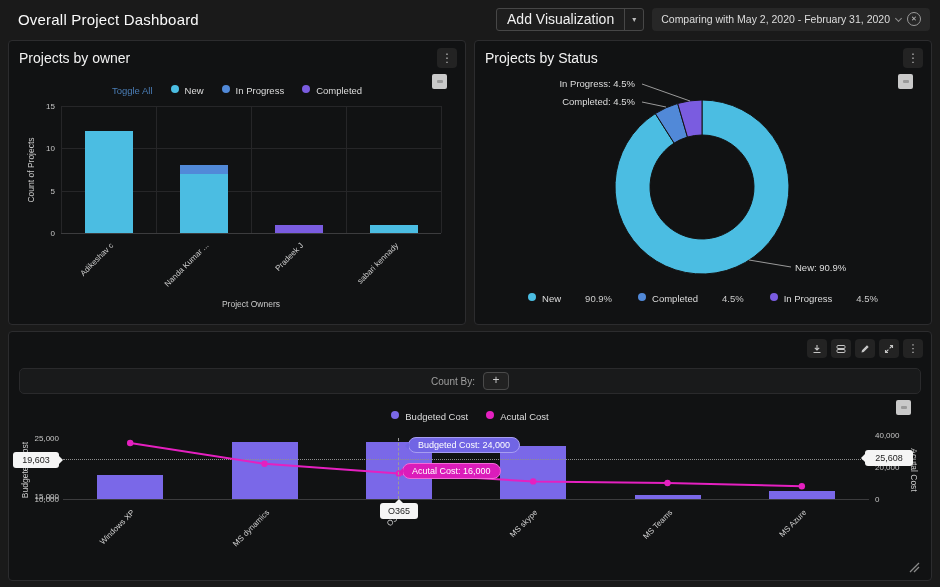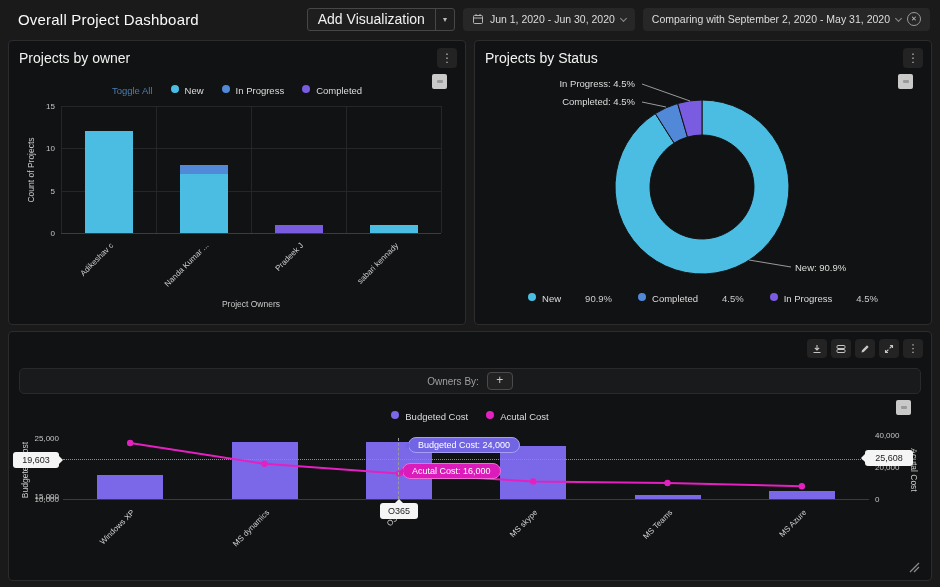--- a/index.html
+++ b/index.html
@@ -68,31 +68,21 @@
 <div class="topbar">
   <div class="tb-title">Overall Project Dashboard</div>
   <div class="tb-right">
     <div class="btn-split">
       <div class="main">Add Visualization</div>
       <div class="caret">
           <span>▾</span>
         </div>
     </div>
     <div class="pill">
-      <svg width="12" height="12" viewBox="0 0 12 12">
-          <rect x="1.5" y="2.5" width="9" height="8" rx="1" fill="none" stroke="#b5b5b5"></rect>
-          <line x1="1.5" y1="5" x2="10.5" y2="5" stroke="#b5b5b5"></line>
-          <line x1="4" y1="1" x2="4" y2="3" stroke="#b5b5b5"></line>
-          <line x1="8" y1="1" x2="8" y2="3" stroke="#b5b5b5"></line>
-        </svg>
-      <span>Jun 1, 2020 - Jun 30, 2020</span>
-      <span class="chev"></span>
-    </div>
-    <div class="pill">
-      <span>Comparing with September 2, 2020 - May 31, 2020</span>
+      <span>Comparing with May 2, 2020 - February 31, 2020</span>
       <span class="chev"></span>
       <span class="circx">✕</span>
     </div>
   </div>
 </div>
 
 <div class="panel" id="panel-owner">
   <div class="p-title">Projects by owner</div>
   <div class="kebab">
       <span>⋮</span>
@@ -198,21 +188,21 @@
     <div class="icon-btn">
         <svg width="12" height="12" viewBox="0 0 12 12">
           <path d="M7 2.5h2.5V5M9.5 2.5L6.6 5.4M5 9.5H2.5V7M2.5 9.5l2.9-2.9" fill="none" stroke="#c5c5c5" stroke-width="1.1"></path>
         </svg>
       </div>
     <div class="icon-btn">
         <span>⋮</span>
       </div>
   </div>
   <div class="filterbar">
-    <span class="fb-label">Owners By:</span>
+    <span class="fb-label">Count By:</span>
     <div class="fb-add"><span>+</span></div>
   </div>
   <div class="legend" style="top:79px">
     <span class="li">
         <i class="dot" style="background: rgb(122, 104, 232);"></i>
         <span>Budgeted Cost</span>
       </span>
     <span class="li">
         <i class="dot" style="background: rgb(229, 32, 192);"></i>
         <span>Acutal Cost</span>

